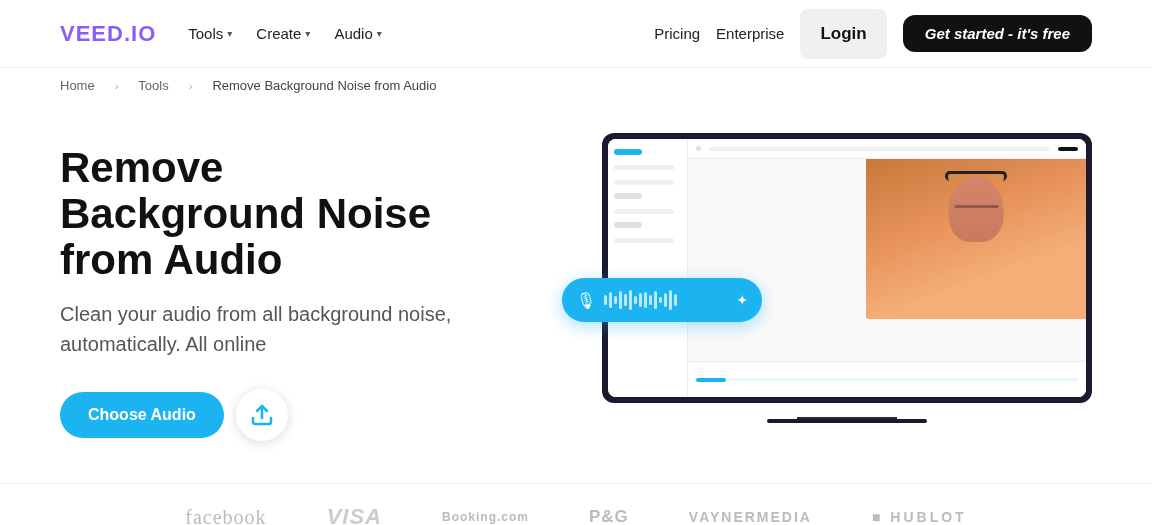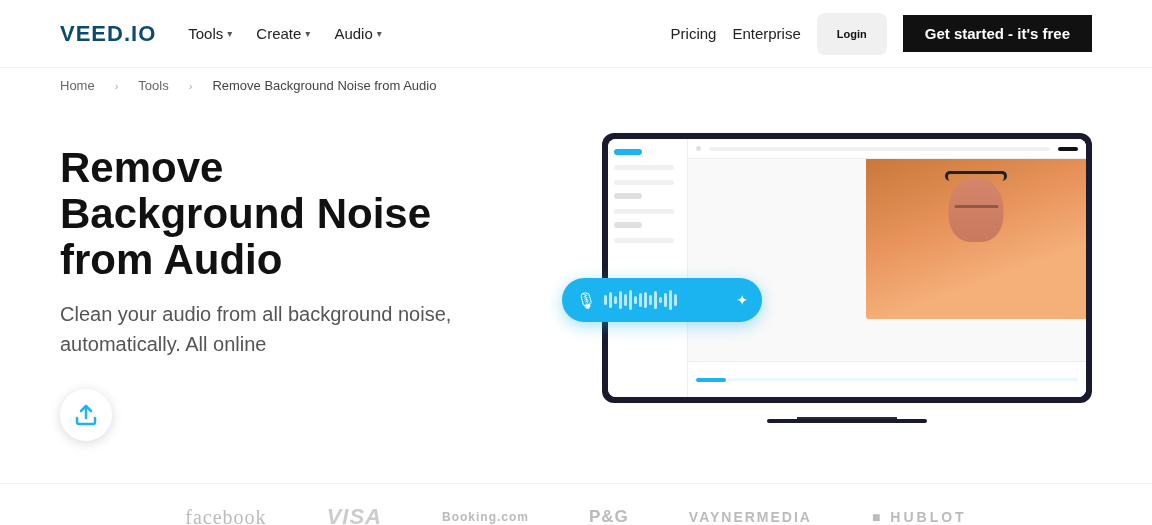--- a/index.html
+++ b/index.html
@@ -4,33 +4,33 @@
   <style>
     * { margin: 0; padding: 0; box-sizing: border-box; }
     body { font-family: -apple-system, BlinkMacSystemFont, 'Segoe UI', Arial, sans-serif; background: #fff; width: 1152px; min-height: 525px; overflow-x: hidden; }
 
     
     nav {
       display: flex; align-items: center; justify-content: space-between;
       padding: 0 60px; height: 68px; border-bottom: 1px solid #f0f0f0;
     }
     .nav-left { display: flex; align-items: center; gap: 32px; }
-    .logo { font-weight: 900; font-size: 22px; letter-spacing: 1px; color: #0c4a6e; text-decoration: none; }
+    .logo { font-weight: 900; font-size: 22px; letter-spacing: 1px; color: #8b5cf6; text-decoration: none; }
     .nav-links { display: flex; align-items: center; gap: 24px; }
     .nav-link { font-size: 15px; color: #222; cursor: pointer; display: flex; align-items: center; gap: 4px; font-weight: 500; text-decoration: none; }
     .nav-link .chevron { font-size: 10px; color: #555; }
     .nav-right { display: flex; align-items: center; gap: 16px; }
     .nav-plain-link { font-size: 15px; color: #222; font-weight: 500; text-decoration: none; cursor: pointer; }
     .login-btn {
-      font-size: 11px; font-weight: 600; color: #111; background: #f0f0f0;
+      font-size: 17px; font-weight: 600; color: #111; background: #f0f0f0;
       border: none; border-radius: 8px; padding: 15px 20px; cursor: pointer;
     }
     .cta-btn {
       font-size: 15px; font-weight: 700; color: #fff; background: #111;
-      border: none; border-radius: 0; padding: 10px 22px; cursor: pointer; white-space: nowrap;
+      border: none; border-radius: 12px; padding: 10px 22px; cursor: pointer; white-space: nowrap; font-style: italic;
     }
 
     
     .breadcrumb {
       display: flex; align-items: center; gap: 20px;
       padding: 10px 60px; font-size: 13px; color: #666;
     }
     .breadcrumb a { color: #666; text-decoration: none; }
     .breadcrumb-sep { color: #aaa; font-size: 11px; }
     .breadcrumb-current { color: #444; }
@@ -187,20 +187,21 @@
   <a>Tools</a>
   <span class="breadcrumb-sep">›</span>
   <span class="breadcrumb-current">Remove Background Noise from Audio</span>
 </div>
 
 <div class="hero">
   <div class="hero-left">
     <h1 class="hero-title">Remove Background Noise from Audio</h1>
     <p class="hero-desc">Clean your audio from all background noise, automatically. All online</p>
     <div class="hero-actions">
+      <button class="choose-audio-btn">Choose Audio</button>
       <div class="upload-circle">
         <svg viewBox="0 0 24 24" fill="none" stroke="#1cb4f0" stroke-width="2.5" stroke-linecap="round" stroke-linejoin="round">
           <path d="M21 15v4a2 2 0 01-2 2H5a2 2 0 01-2-2v-4"></path>
           <polyline points="17 8 12 3 7 8"></polyline>
           <line x1="12" y1="3" x2="12" y2="15"></line>
         </svg>
       </div>
     </div>
   </div>
 

